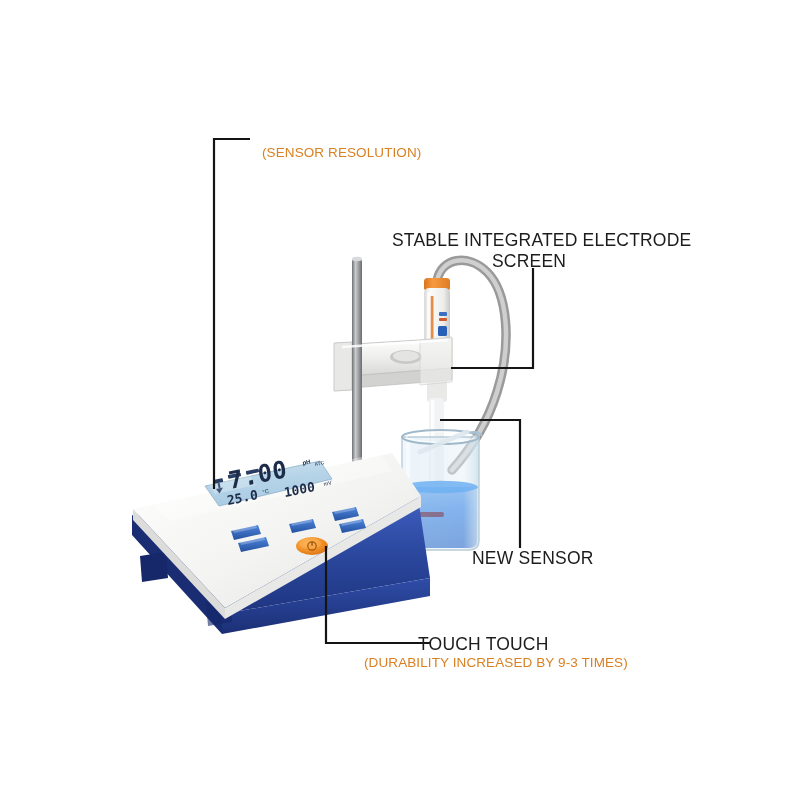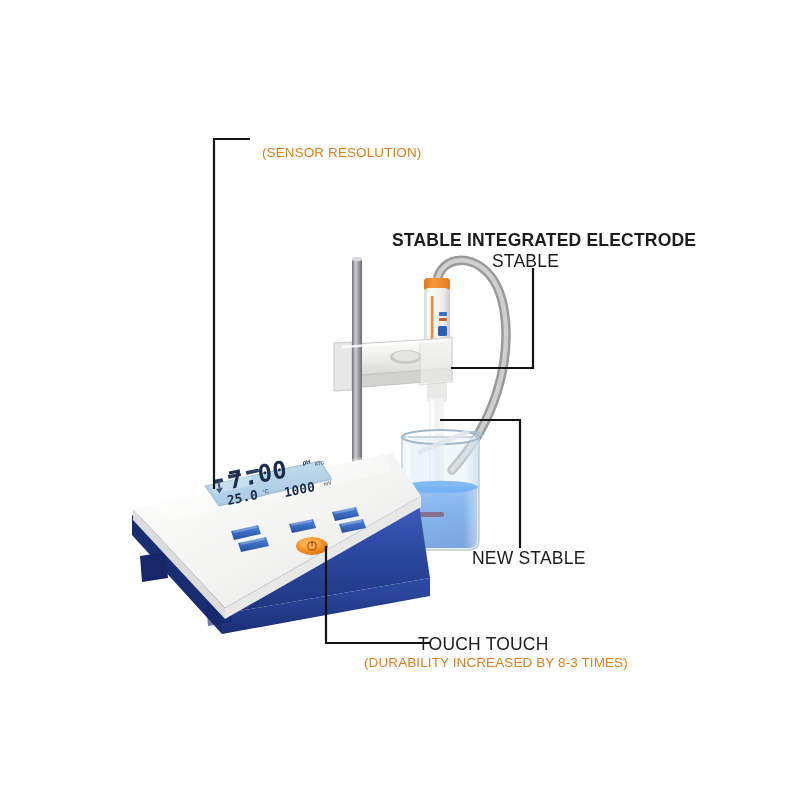--- a/index.html
+++ b/index.html
@@ -296,21 +296,21 @@
 
     <polyline points="533,268 533,368 451,368" fill="none" stroke="#141414" stroke-width="2.2"></polyline>
 
     <polyline points="520,548 520,420 440,420" fill="none" stroke="#141414" stroke-width="2.2"></polyline>
 
     <polyline points="326,546 326,643 430,643" fill="none" stroke="#141414" stroke-width="2.2"></polyline>
   </svg>
 
   <div class="callout-sub" style="left:262px; top:145px;">(SENSOR RESOLUTION)</div>
 
-  <div class="callout-title" style="left:392px; top:230px;font-weight:bold;">STABLE INTEGRATED ELECTRODE</div>
-  <div class="callout-title" style="left:492px; top:251px;">STABLE</div>
-
-  <div class="callout-title" style="left:472px; top:548px;">NEW STABLE</div>
+  <div class="callout-title" style="left:392px; top:230px;">STABLE INTEGRATED ELECTRODE</div>
+  <div class="callout-title" style="left:492px; top:251px;">SCREEN</div>
+
+  <div class="callout-title" style="left:472px; top:548px;">NEW SENSOR</div>
 
   <div class="callout-title" style="left:418px; top:634px;">TOUCH TOUCH</div>
-  <div class="callout-sub" style="left:364px; top:655px;">(DURABILITY INCREASED BY 8-3 TIMES)</div>
+  <div class="callout-sub" style="left:364px; top:655px;">(DURABILITY INCREASED BY 9-3 TIMES)</div>
 
 </div>
 
 </body></html>

